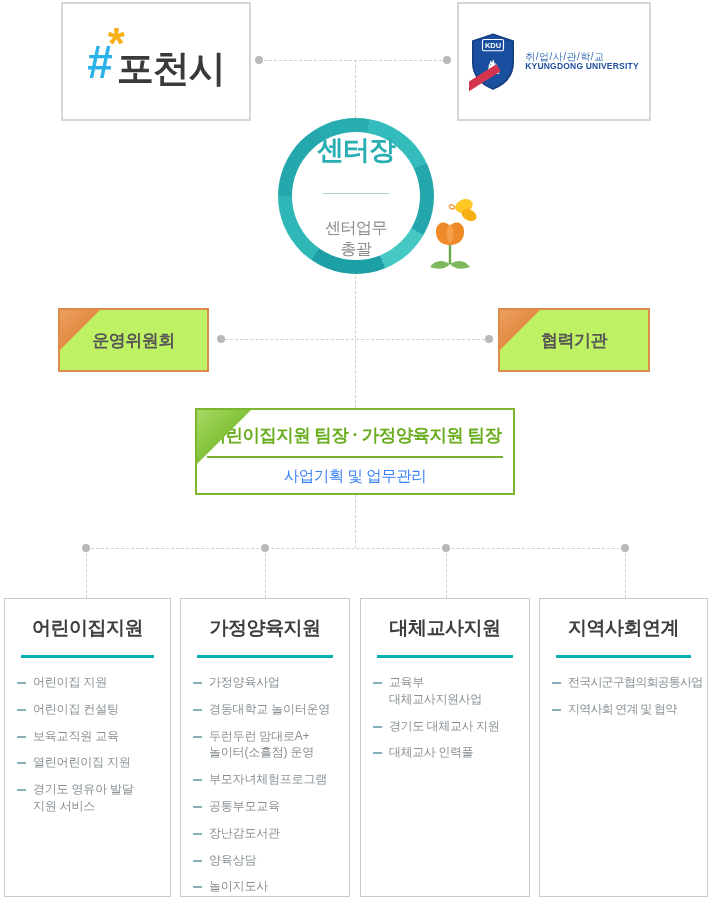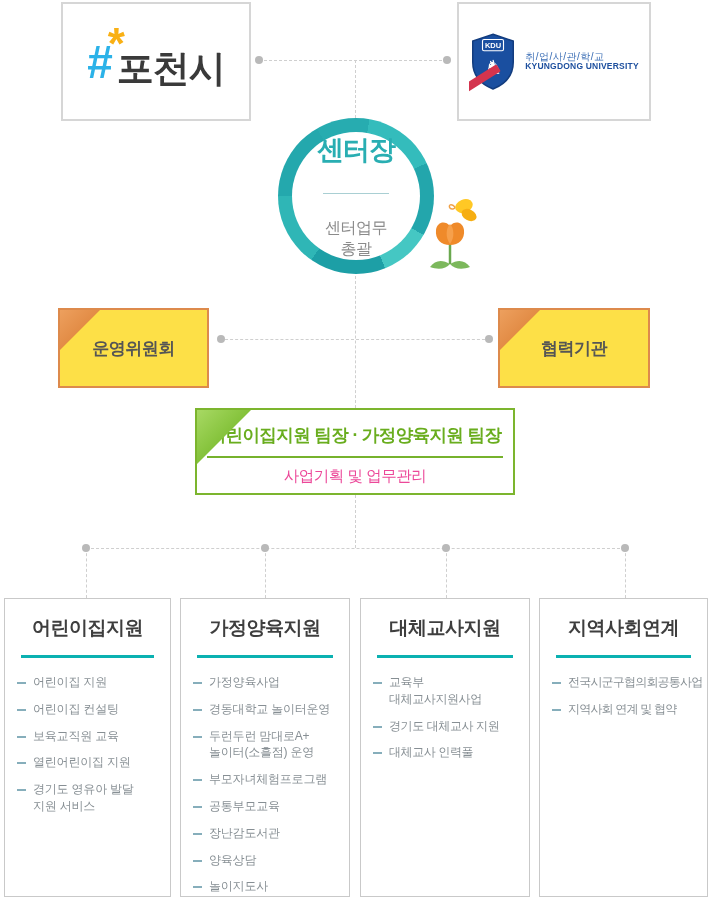--- a/index.html
+++ b/index.html
@@ -36,37 +36,37 @@
     display:flex;flex-direction:column;align-items:center;justify-content:space-between;text-align:center;
   }
   .dir-title{font-size:27px;font-weight:800;color:#29aeb2;letter-spacing:-1px;}
   .dir-divider{width:66px;height:1px;background:#a9cfd3;margin:9px 0 8px;}
   .dir-desc{font-size:16px;color:#8b8b8b;line-height:1.3;letter-spacing:-0.5px;}
   
   .butterfly{position:absolute;left:446px;top:197px;}
   .tulip{position:absolute;left:427px;top:219px;}
   
   .node-orange{
-    position:absolute;top:308px;height:80px;background:#fde047;border:2px solid #dd8a4c;
+    position:absolute;top:308px;height:64px;background:#bef264;border:2px solid #dd8a4c;
     display:flex;align-items:center;justify-content:center;box-sizing:border-box;
   }
   .committee{left:58px;width:151px;}
   .partner{left:498px;width:152px;}
   .fold{position:absolute;left:0;top:0;clip-path:polygon(0 0,100% 0,0 100%);}
   .fold-orange{width:40px;height:40px;background:linear-gradient(135deg,#eda05e 0%,#e18a43 55%,#d0782f 100%);}
   .node-orange .label{font-size:17px;font-weight:700;color:#555;letter-spacing:-0.5px;}
   
   .team-box{
     position:absolute;left:195px;top:408px;width:320px;height:87px;background:#fff;
     border:2px solid #7cb52e;box-sizing:border-box;text-align:center;
   }
   .fold-green{width:54px;height:54px;background:linear-gradient(135deg,#a8d964 0%,#84c23a 50%,#6aa922 100%);}
   .team-title{margin-top:13px;font-size:17.5px;font-weight:800;color:#69ad1e;letter-spacing:-0.6px;}
   .team-divider{width:296px;height:2px;background:#76b22c;margin:9px auto 8px;}
-  .team-subtitle{font-size:15.5px;color:#ec4899;letter-spacing:-0.5px;}
+  .team-subtitle{font-size:15.5px;color:#3b82f6;letter-spacing:-0.5px;}
   
   .column{
     position:absolute;top:598px;height:299px;background:#fff;border:1px solid #c9c9c9;
     box-sizing:border-box;padding:16px 12px 8px 12px;
   }
   .col-1{left:4px;width:167px;}
   .col-2{left:180px;width:170px;}
   .col-3{left:360px;width:170px;}
   .col-4{left:539px;width:169px;}
   .col-title{font-size:19px;font-weight:800;color:#3e3e3e;text-align:center;letter-spacing:-0.5px;}

